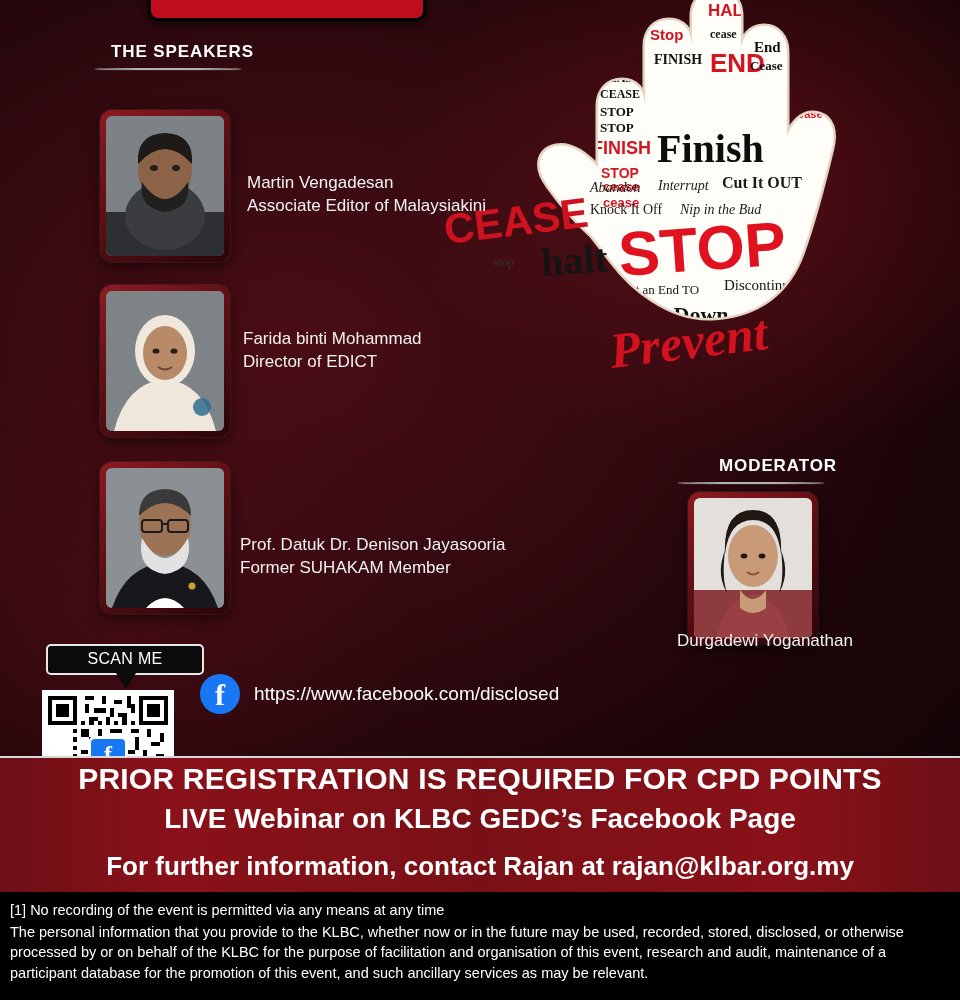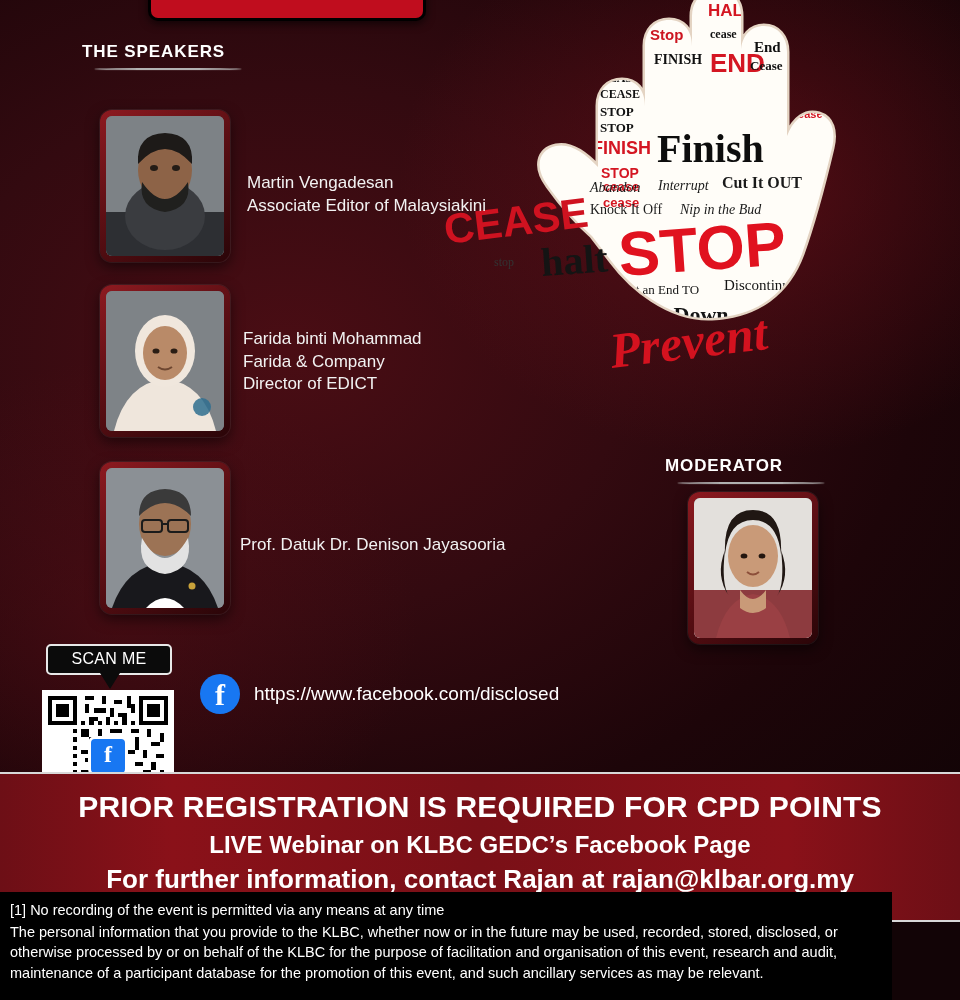--- a/index.html
+++ b/index.html
@@ -45,21 +45,21 @@
     box-shadow: 0 3px 8px rgba(0,0,0,.6);
   }
 
   
   .sec-head {
     position: absolute;
     color: #ffffff;
     font-weight: bold;
     font-size: 17px;
     letter-spacing: .9px;
-    text-align: left;
+    text-align: right;
   }
   .sec-head .rule {
     display: block;
     margin: 6px auto 0;
     width: 86%;
     height: 0;
     border-bottom: 2px solid #b2b2b2;
     border-radius: 50%;
     box-shadow: 0 1px 0 rgba(255,255,255,.08);
   }
@@ -122,21 +122,21 @@
     position: absolute;
     left: 46px;
     top: 644px;
     width: 122px;
     background: #0b0b0b;
     color: #fff;
     border: 2px solid #e8e8e8;
     border-radius: 5px;
     text-align: center;
     font-size: 16px;
-    padding: 4px 0 5px;
+    padding: 4px 16px 5px;
     letter-spacing: .3px;
   }
   .scanme::after {
     content: "";
     position: absolute;
     left: 50%;
     margin-left: -9px;
     bottom: -16px;
     width: 0; height: 0;
     border-left: 10px solid transparent;
@@ -193,53 +193,53 @@
   }
   .fb-url {
     color: #ffffff;
     font-size: 19px;
   }
 
   
   .reg-band {
     position: absolute;
     left: 0;
-    top: 772px;
+    top: 756px;
     width: 960px;
     height: 150px;
     background: linear-gradient(90deg, #6d0f16 0%, #8a1119 18%, #7a1017 50%, #8a1119 82%, #6d0f16 100%);
     border-top: 2px solid #d8d8d8;
     border-bottom: 2px solid #d8d8d8;
     color: #fff;
     text-align: center;
     box-sizing: border-box;
-    padding-top: 16px;
+    padding-top: 4px;
   }
   .reg-1 {
     font-size: 30px;
     font-weight: bold;
     letter-spacing: .2px;
     margin-bottom: 7px;
   }
   .reg-2 {
-    font-size: 24px;
+    font-size: 28px;
     font-weight: bold;
-    margin-bottom: 5px;
+    margin-bottom: 16px;
   }
   .reg-3 {
     font-size: 26px;
     font-weight: bold;
   }
 
   
   .footer {
     position: absolute;
     left: 0;
     top: 892px;
-    width: 892px;
+    width: 960px;
     height: 108px;
     background: #000;
     color: #fff;
     font-size: 14.5px;
     line-height: 1.42;
     padding: 8px 10px 8px 10px;
     box-sizing: border-box;
   }
   .footer p { margin: 0; }
   .footer .para { margin-top: 1px; }
@@ -380,21 +380,20 @@
           <ellipse cx="50" cy="60" rx="3.5" ry="2.6" fill="#2a1d14"></ellipse>
           <ellipse cx="68" cy="60" rx="3.5" ry="2.6" fill="#2a1d14"></ellipse>
           <path d="M52,76 q7,5 14,0" stroke="#6d4630" stroke-width="2" fill="none"></path>
           <circle cx="96" cy="116" r="9" fill="#2f6f8f" opacity=".85"></circle>
         </svg>
       </div>
     </div>
   </div>
   <div class="person-text" id="p2-text">
     <div>Farida binti Mohammad</div>
-    <div>Farida &amp; Company</div>
     <div>Director of EDICT</div>
   </div>
 
   <div class="person" id="p3">
     <div class="photo-frame">
       <div class="photo">
         <svg viewBox="0 0 118 140" aria-hidden="true">
           <rect width="118" height="140" fill="#8b9095"></rect>
           <path d="M6,140 q14,-42 53,-46 q39,4 53,46Z" fill="#18181c"></path>
           <path d="M40,140 q19,-20 38,0Z" fill="#ffffff"></path>
@@ -404,20 +403,21 @@
           <rect x="36" y="52" width="20" height="12" rx="3" fill="none" stroke="#1b1b1b" stroke-width="2"></rect>
           <rect x="62" y="52" width="20" height="12" rx="3" fill="none" stroke="#1b1b1b" stroke-width="2"></rect>
           <line x1="56" y1="56" x2="62" y2="56" stroke="#1b1b1b" stroke-width="2"></line>
           <circle cx="86" cy="118" r="3.5" fill="#c8a23a"></circle>
         </svg>
       </div>
     </div>
   </div>
   <div class="person-text" id="p3-text">
     <div>Prof. Datuk Dr. Denison Jayasooria</div>
+    <div>Former SUHAKAM Member</div>
   </div>
 
   <div class="person" id="mod">
     <div class="photo-frame">
       <div class="photo">
         <svg viewBox="0 0 118 140" aria-hidden="true">
           <rect width="118" height="140" fill="#e3e0dc"></rect>
           <rect y="92" width="118" height="48" fill="#8d3b3f"></rect>
           <path d="M22,140 q10,-40 37,-44 q27,4 37,44Z" fill="#9a4044"></path>
           <path d="M46,92 q13,18 26,0 l0,18 q-13,10 -26,0Z" fill="#c99a78"></path>
@@ -426,20 +426,21 @@
           <path d="M31,52 q-4,34 4,46 q-14,-20 -4,-46Z" fill="#201713"></path>
           <path d="M87,52 q4,34 -4,46 q14,-20 4,-46Z" fill="#201713"></path>
           <ellipse cx="50" cy="58" rx="3.4" ry="2.5" fill="#23160f"></ellipse>
           <ellipse cx="68" cy="58" rx="3.4" ry="2.5" fill="#23160f"></ellipse>
           <path d="M53,74 q6,5 12,0" stroke="#8c4f3a" stroke-width="2" fill="none"></path>
         </svg>
       </div>
     </div>
   </div>
   <div class="person-text" id="mod-text">
+    <div>Durgadewi Yoganathan</div>
   </div>
 
   <div class="scanme">SCAN ME</div>
 
   <div class="qr-wrap">
     <svg viewBox="0 0 29 29" shape-rendering="crispEdges" aria-hidden="true">
       <rect width="29" height="29" fill="#fff"></rect>
       <g fill="#000">
 
         <rect x="0" y="0" width="7" height="1"></rect>

